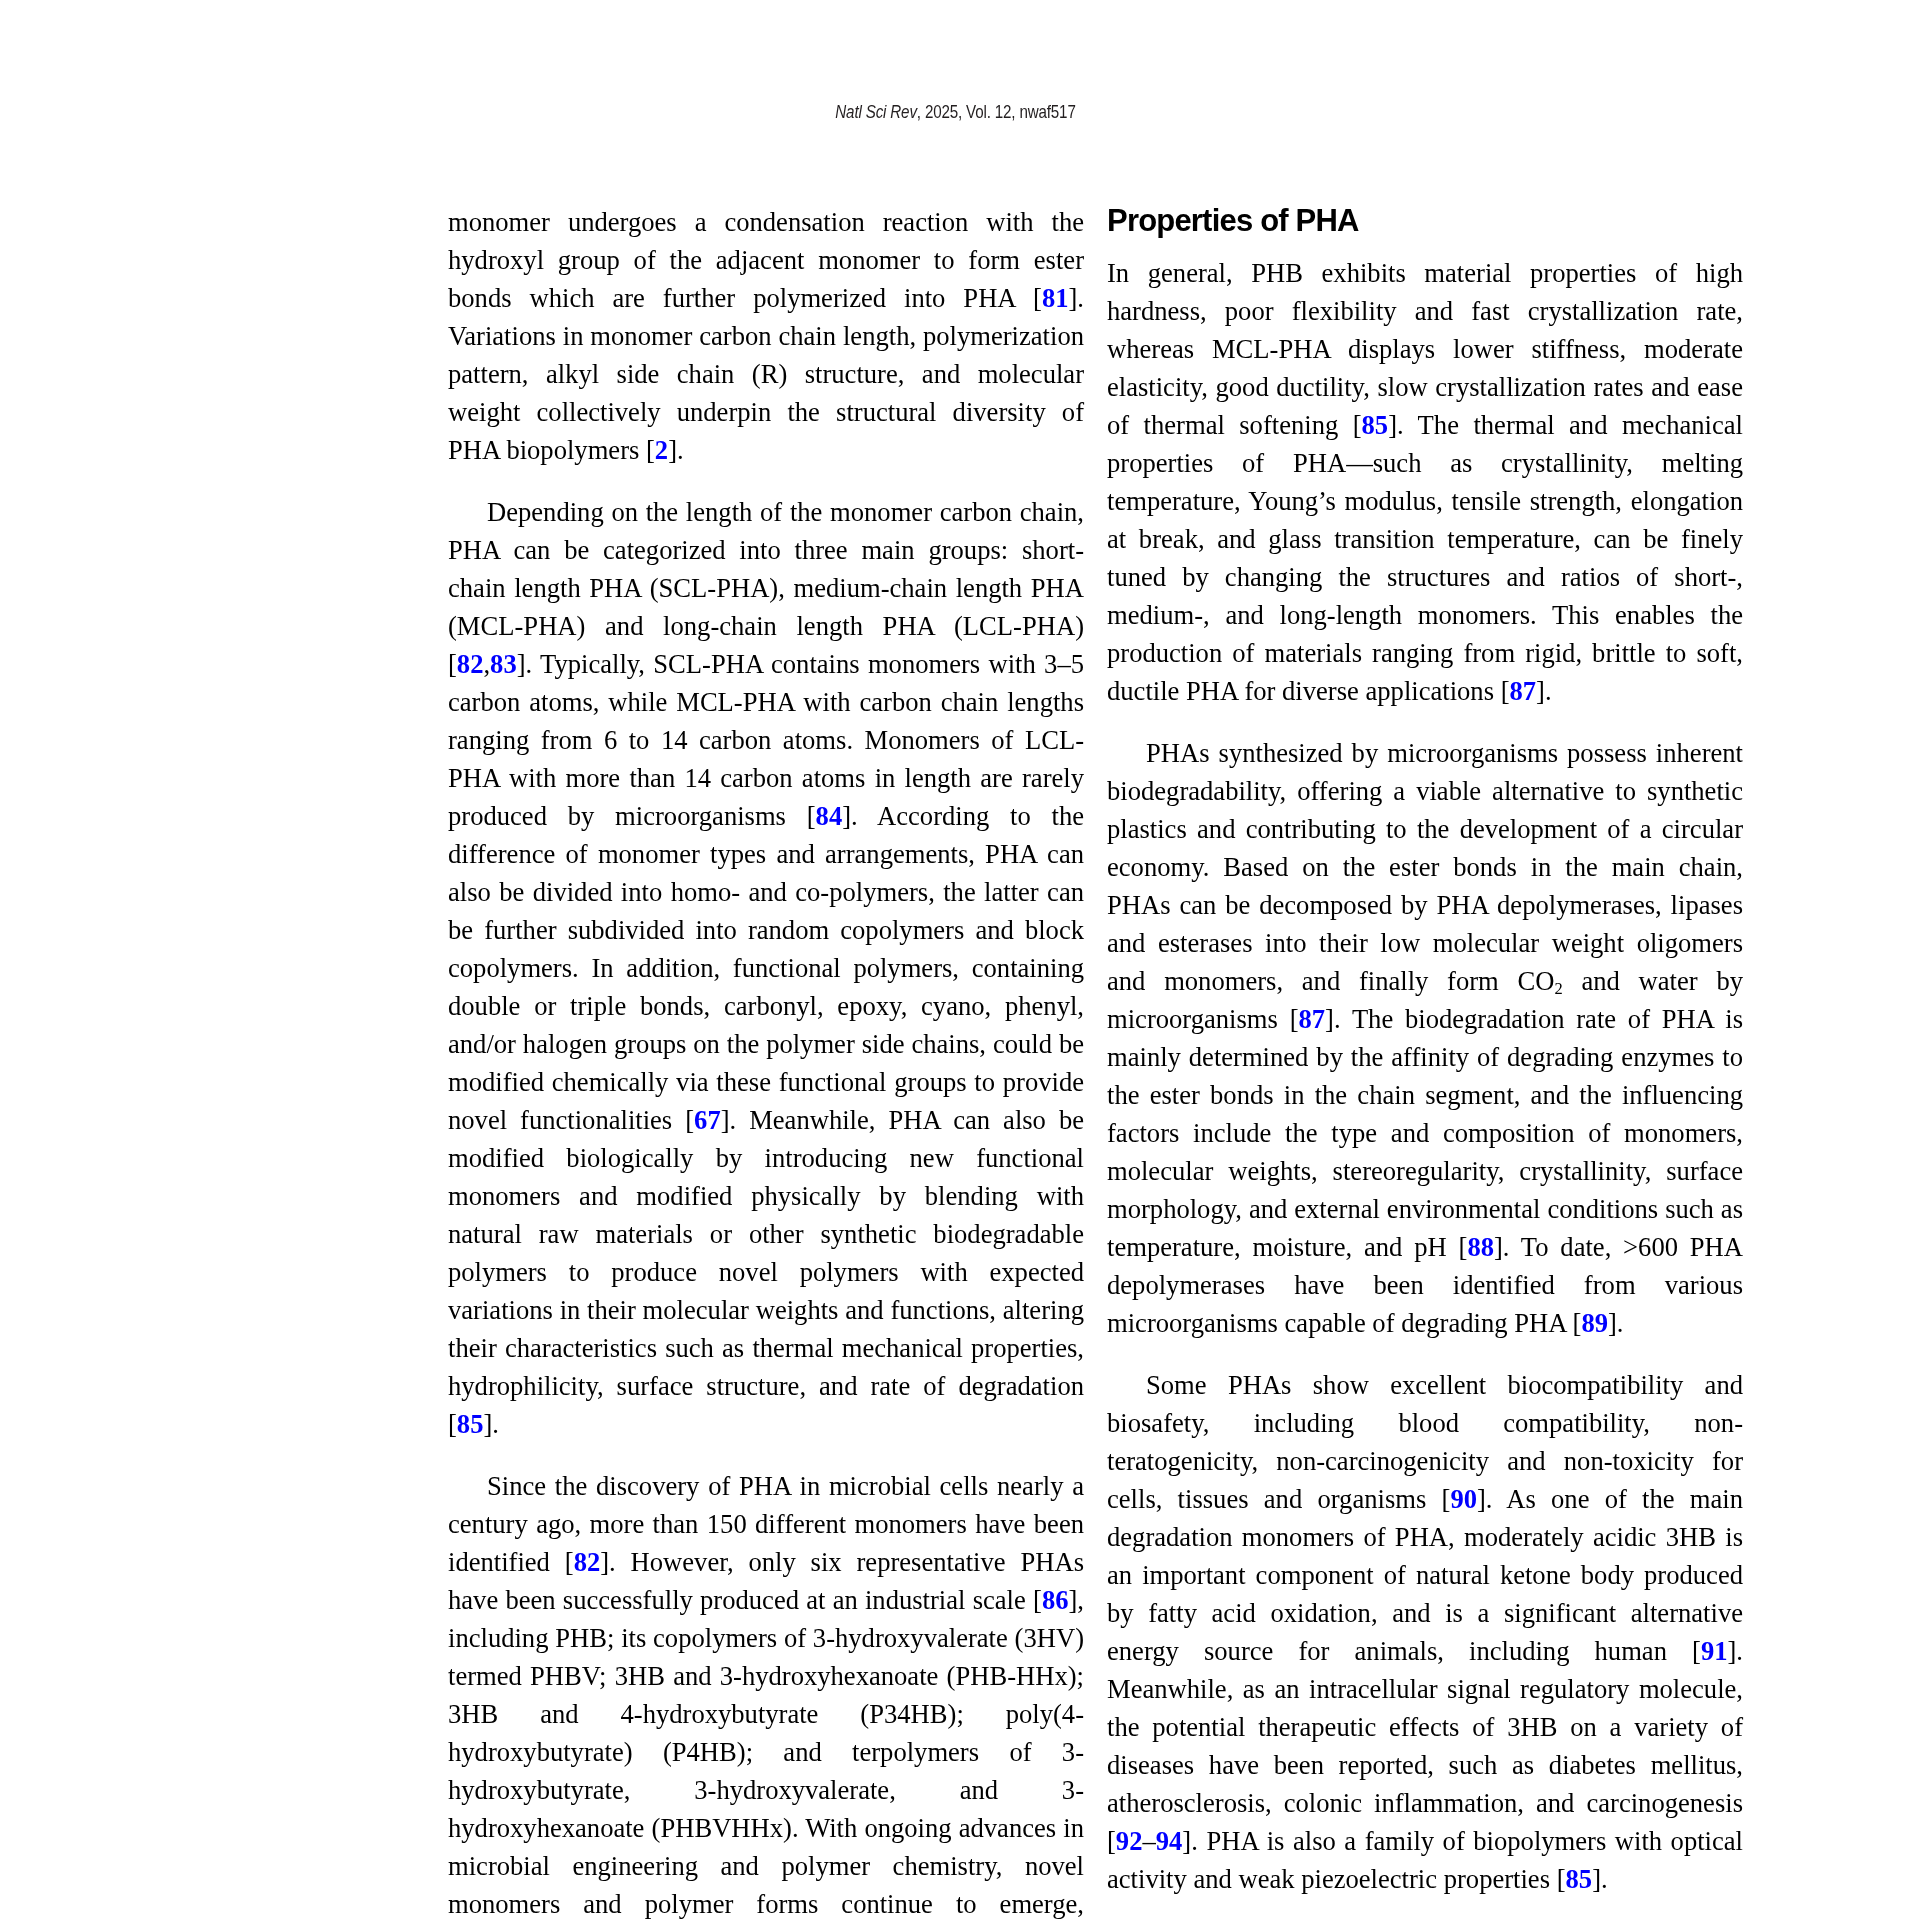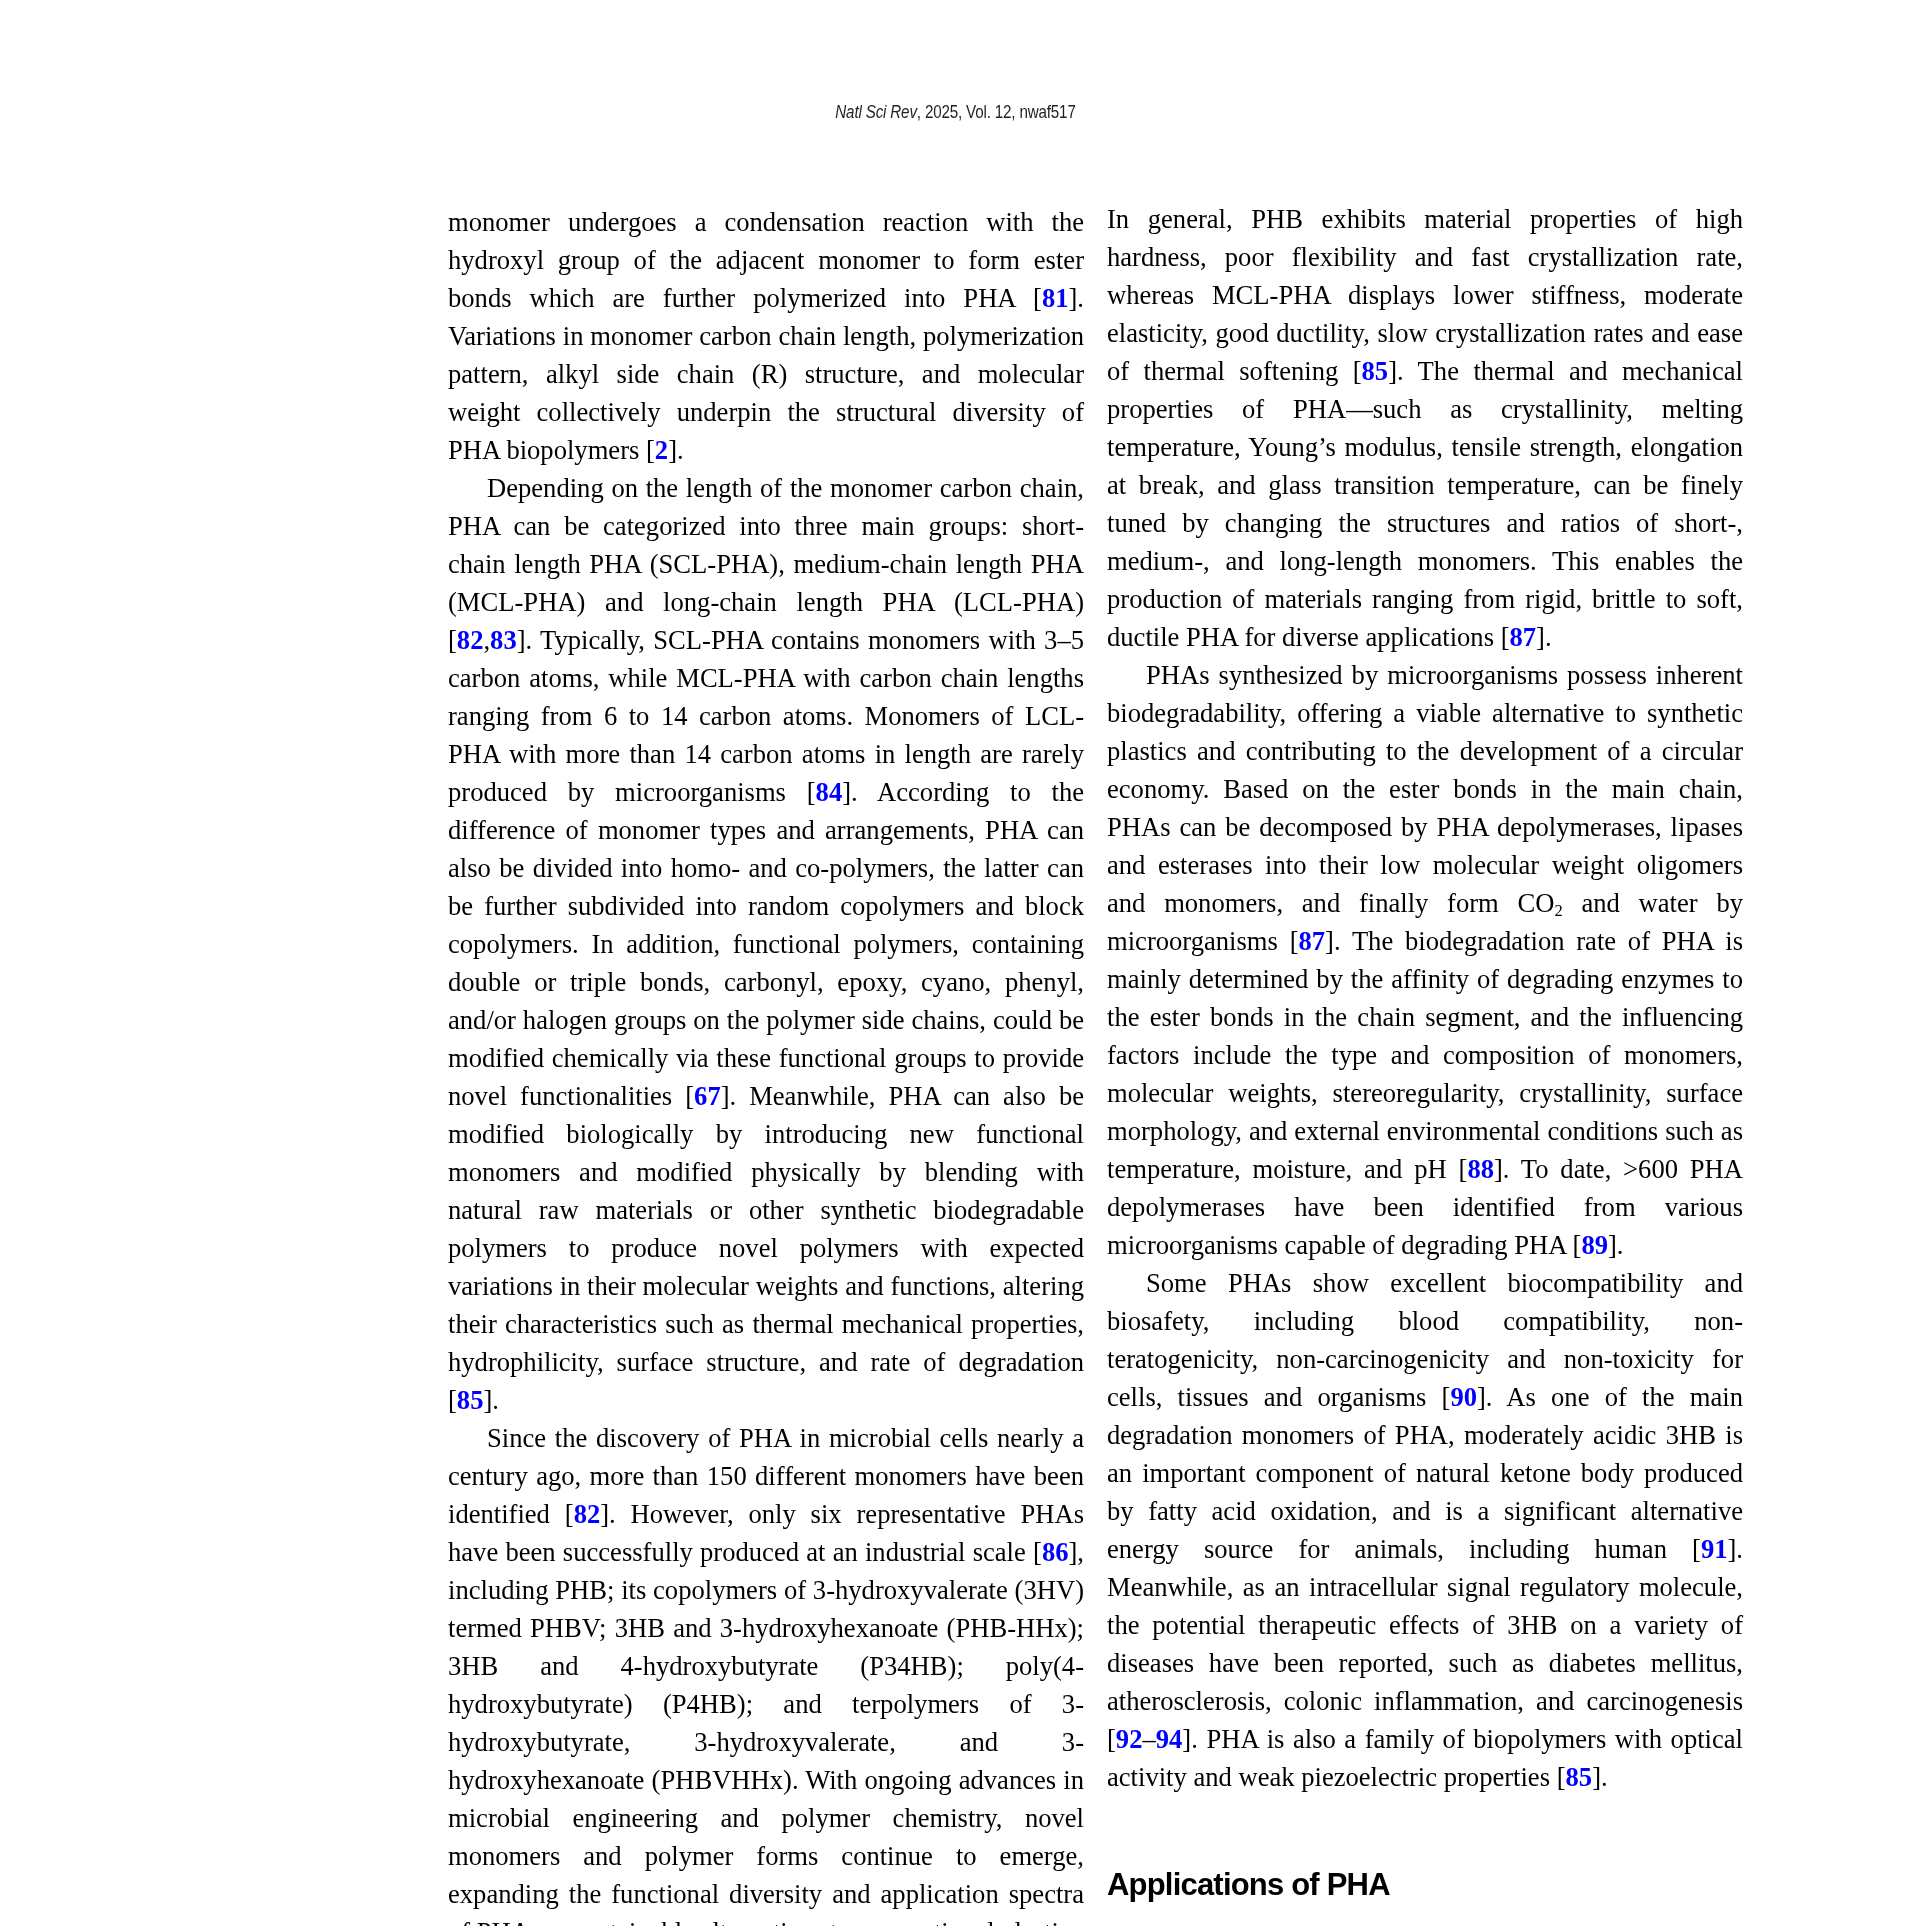--- a/index.html
+++ b/index.html
@@ -12,21 +12,21 @@
   }
   .running-head i { font-style: italic; }
   .col {
     position: absolute; top: 203px; width: 636px;
     font-family: "Liberation Serif", serif; font-size: 26.6px; line-height: 38px;
     color: #000; text-align: justify; hyphens: manual;
   }
   .col.left { left: 448px; }
   .col.right { left: 1107px; top: 200px; }
   .col p { margin: 0; }
-  .col p.indent { text-indent: 39px; }
+  .col p.indent { text-indent: 39px; margin-top: 24px; }
   h2.section {
     margin: 0; font-family: "Liberation Sans", sans-serif; font-weight: bold;
     font-size: 31px; line-height: 42px; color: #000; letter-spacing: -0.8px;
   }
   h2.section.first { margin-bottom: 11.6px; }
   h2.section.apps { margin-top: 68px; margin-bottom: 13px; }
   .cite { color: #0000ff; text-decoration: none; font-weight: bold; }
   .brk { color: #000; }
   sub { font-size: 0.62em; line-height: 0; vertical-align: -0.25em; }
 </style>
@@ -45,20 +45,21 @@
     </p>
     <p class="indent">
       <span>Depending on the length of the monomer car­bon chain, PHA can be categorized into three main groups: short-chain length PHA (SCL-PHA), medium-chain length PHA (MCL-PHA) and long-chain length PHA (LCL-PHA) </span><span class="brk">[</span><a class="cite" style="color: rgb(0, 0, 255);">82</a><span class="brk">,</span><a class="cite" style="color: rgb(0, 0, 255);">83</a><span class="brk">]</span><span>. Typically, SCL-PHA contains monomers with 3–5 carbon atoms, while MCL-PHA with carbon chain lengths ranging from 6 to 14 carbon atoms. Monomers of LCL-PHA with more than 14 carbon atoms in length are rarely produced by microorganisms </span><span class="brk">[</span><a class="cite" style="color: rgb(0, 0, 255);">84</a><span class="brk">]</span><span>. Ac­cording to the difference of monomer types and ar­rangements, PHA can also be divided into homo- and co-polymers, the latter can be further subdivided into random copolymers and block copolymers. In addition, functional polymers, containing dou­ble or triple bonds, carbonyl, epoxy, cyano, phenyl, and/or halogen groups on the polymer side chains, could be modified chemically via these functional groups to provide novel functionalities </span><span class="brk">[</span><a class="cite" style="color: rgb(0, 0, 255);">67</a><span class="brk">]</span><span>. Mean­while, PHA can also be modified biologically by introducing new functional monomers and modi­fied physically by blending with natural raw mate­rials or other synthetic biodegradable polymers to produce novel polymers with expected variations in their molecular weights and functions, altering their characteristics such as thermal mechanical proper­ties, hydrophilicity, surface structure, and rate of degradation </span><span class="brk">[</span><a class="cite" style="color: rgb(0, 0, 255);">85</a><span class="brk">]</span><span>.</span>
     </p>
     <p class="indent">
       <span>Since the discovery of PHA in microbial cells nearly a century ago, more than 150 different monomers have been identified </span><span class="brk">[</span><a class="cite" style="color: rgb(0, 0, 255);">82</a><span class="brk">]</span><span>. However, only six representative PHAs have been successfully produced at an industrial scale </span><span class="brk">[</span><a class="cite" style="color: rgb(0, 0, 255);">86</a><span class="brk">]</span><span>, including PHB; its copolymers of 3-hydroxyvalerate (3HV) termed PHBV; 3HB and 3-hydroxyhexanoate (PHB-HHx); 3HB and 4-hydroxybutyrate (P34HB); poly(4-hydroxybutyrate) (P4HB); and terpoly­mers of 3-hydroxybutyrate, 3-hydroxyvalerate, and 3-hydroxyhexanoate (PHBVHHx). With ongoing advances in microbial engineering and polymer chemistry, novel monomers and polymer forms continue to emerge, expanding the functional diver­sity and application spectra of PHAs as sustainable alternatives to conventional plastics </span>
     </p>
   </div>
 
   <div class="col right">
+    <h2 class="section first">Properties of PHA</h2>
     <p>
       <span>In general, PHB exhibits material properties of high hardness, poor flexibility and fast crystallization rate, whereas MCL-PHA displays lower stiffness, mod­erate elasticity, good ductility, slow crystallization rates and ease of thermal softening </span><span class="brk">[</span><a class="cite" style="color: rgb(0, 0, 255);">85</a><span class="brk">]</span><span>. The thermal and mechanical properties of PHA—such as crys­tallinity, melting temperature, Young’s modulus, ten­sile strength, elongation at break, and glass transi­tion temperature, can be finely tuned by changing the structures and ratios of short-, medium-, and long-length monomers. This enables the production of materials ranging from rigid, brittle to soft, ductile PHA for diverse applications </span><span class="brk">[</span><a class="cite" style="color: rgb(0, 0, 255);">87</a><span class="brk">]</span><span>.</span>
     </p>
     <p class="indent">
       <span>PHAs synthesized by microorganisms possess in­herent biodegradability, offering a viable alternative to synthetic plastics and contributing to the develop­ment of a circular economy. Based on the ester bonds in the main chain, PHAs can be decomposed by PHA depolymerases, lipases and esterases into their low molecular weight oligomers and monomers, and finally form CO</span><sub>2</sub><span> and water by microorganisms </span><span class="brk">[</span><a class="cite" style="color: rgb(0, 0, 255);">87</a><span class="brk">]</span><span>. The biodegradation rate of PHA is mainly deter­mined by the affinity of degrading enzymes to the ester bonds in the chain segment, and the influ­encing factors include the type and composition of monomers, molecular weights, stereoregularity, crystallinity, surface morphology, and external envi­ronmental conditions such as temperature, moisture, and pH </span><span class="brk">[</span><a class="cite" style="color: rgb(0, 0, 255);">88</a><span class="brk">]</span><span>. To date, &gt;600 PHA depolymerases have been identified from various microorganisms capable of degrading PHA </span><span class="brk">[</span><a class="cite" style="color: rgb(0, 0, 255);">89</a><span class="brk">]</span><span>.</span>
     </p>
     <p class="indent">
       <span>Some PHAs show excellent biocompatibility and biosafety, including blood compatibility, non-teratogenicity, non-carcinogenicity and non-toxicity for cells, tissues and organisms </span><span class="brk">[</span><a class="cite" style="color: rgb(0, 0, 255);">90</a><span class="brk">]</span><span>. As one of the main degradation monomers of PHA, moderately acidic 3HB is an important component of natural ke­tone body produced by fatty acid oxidation, and is a significant alternative energy source for animals, in­cluding human </span><span class="brk">[</span><a class="cite" style="color: rgb(0, 0, 255);">91</a><span class="brk">]</span><span>. Meanwhile, as an intracellular signal regulatory molecule, the potential therapeu­tic effects of 3HB on a variety of diseases have been reported, such as diabetes mellitus, atherosclerosis, colonic inflammation, and carcinogenesis </span><span class="brk">[</span><a class="cite" style="color: rgb(0, 0, 255);">92</a><span>–</span><a class="cite" style="color: rgb(0, 0, 255);">94</a><span class="brk">]</span><span>. PHA is also a family of biopolymers with optical ac­tivity and weak piezoelectric properties </span><span class="brk">[</span><a class="cite" style="color: rgb(0, 0, 255);">85</a><span class="brk">]</span><span>.</span>
     </p>
     <h2 class="section apps">Applications of PHA</h2>

